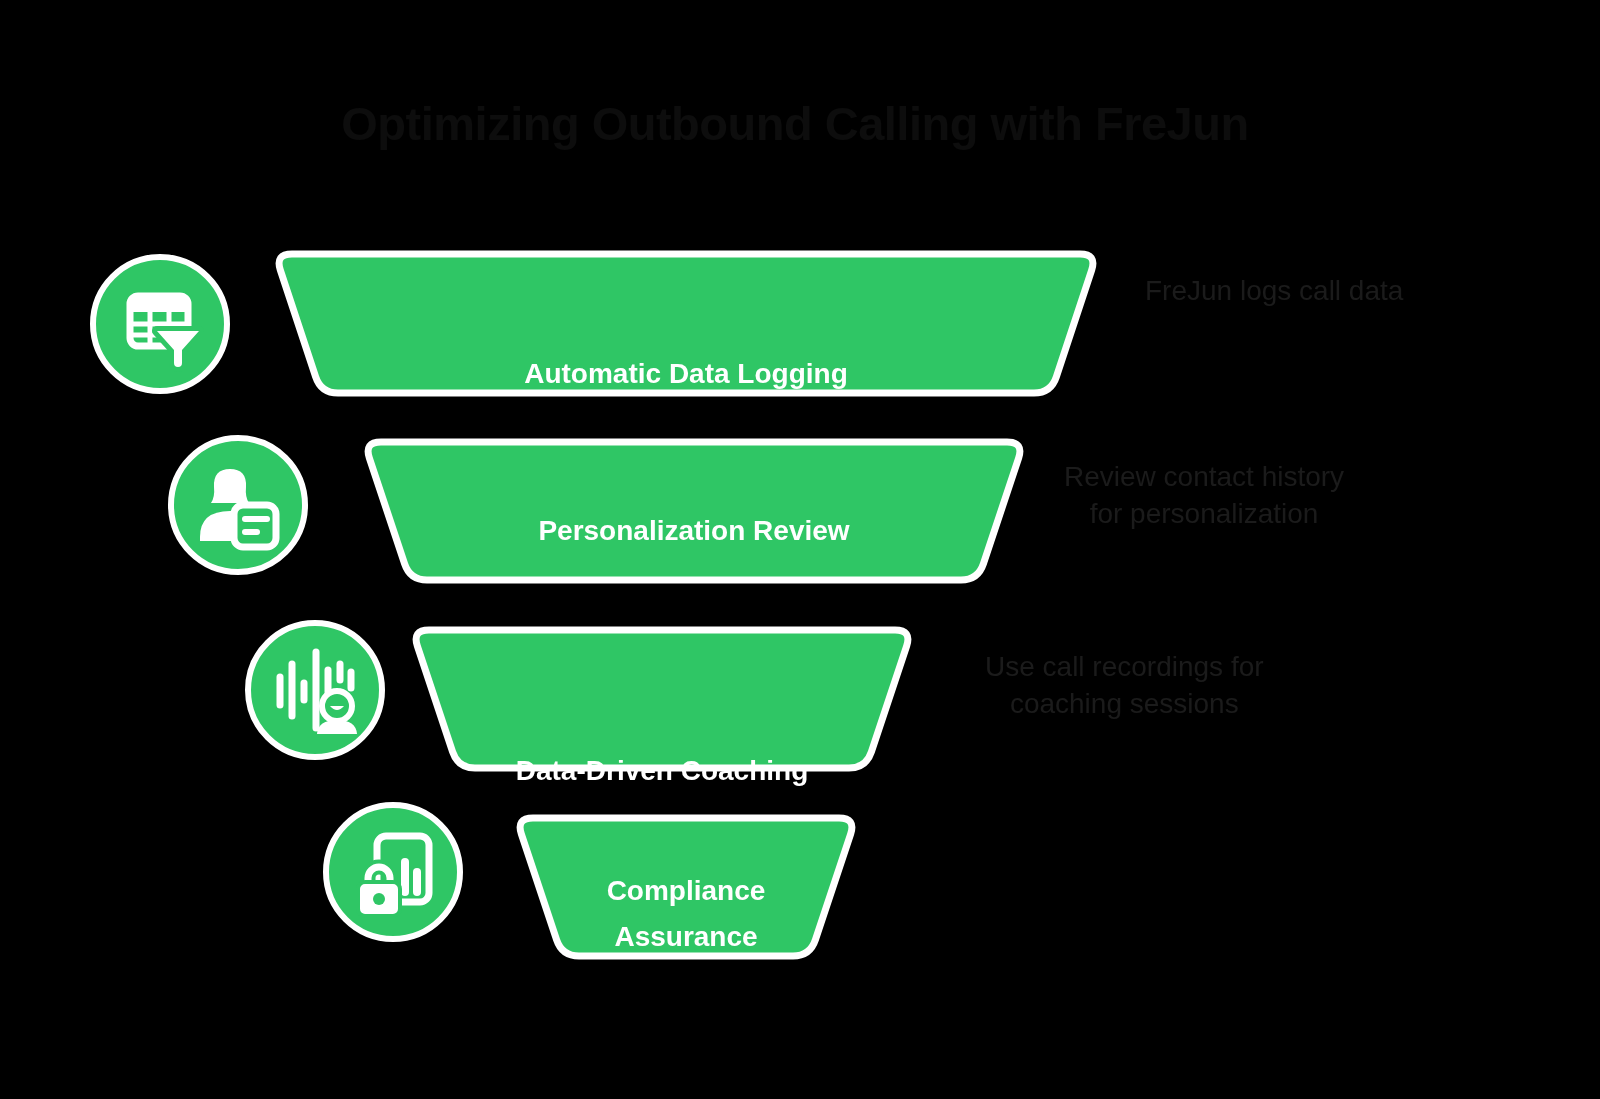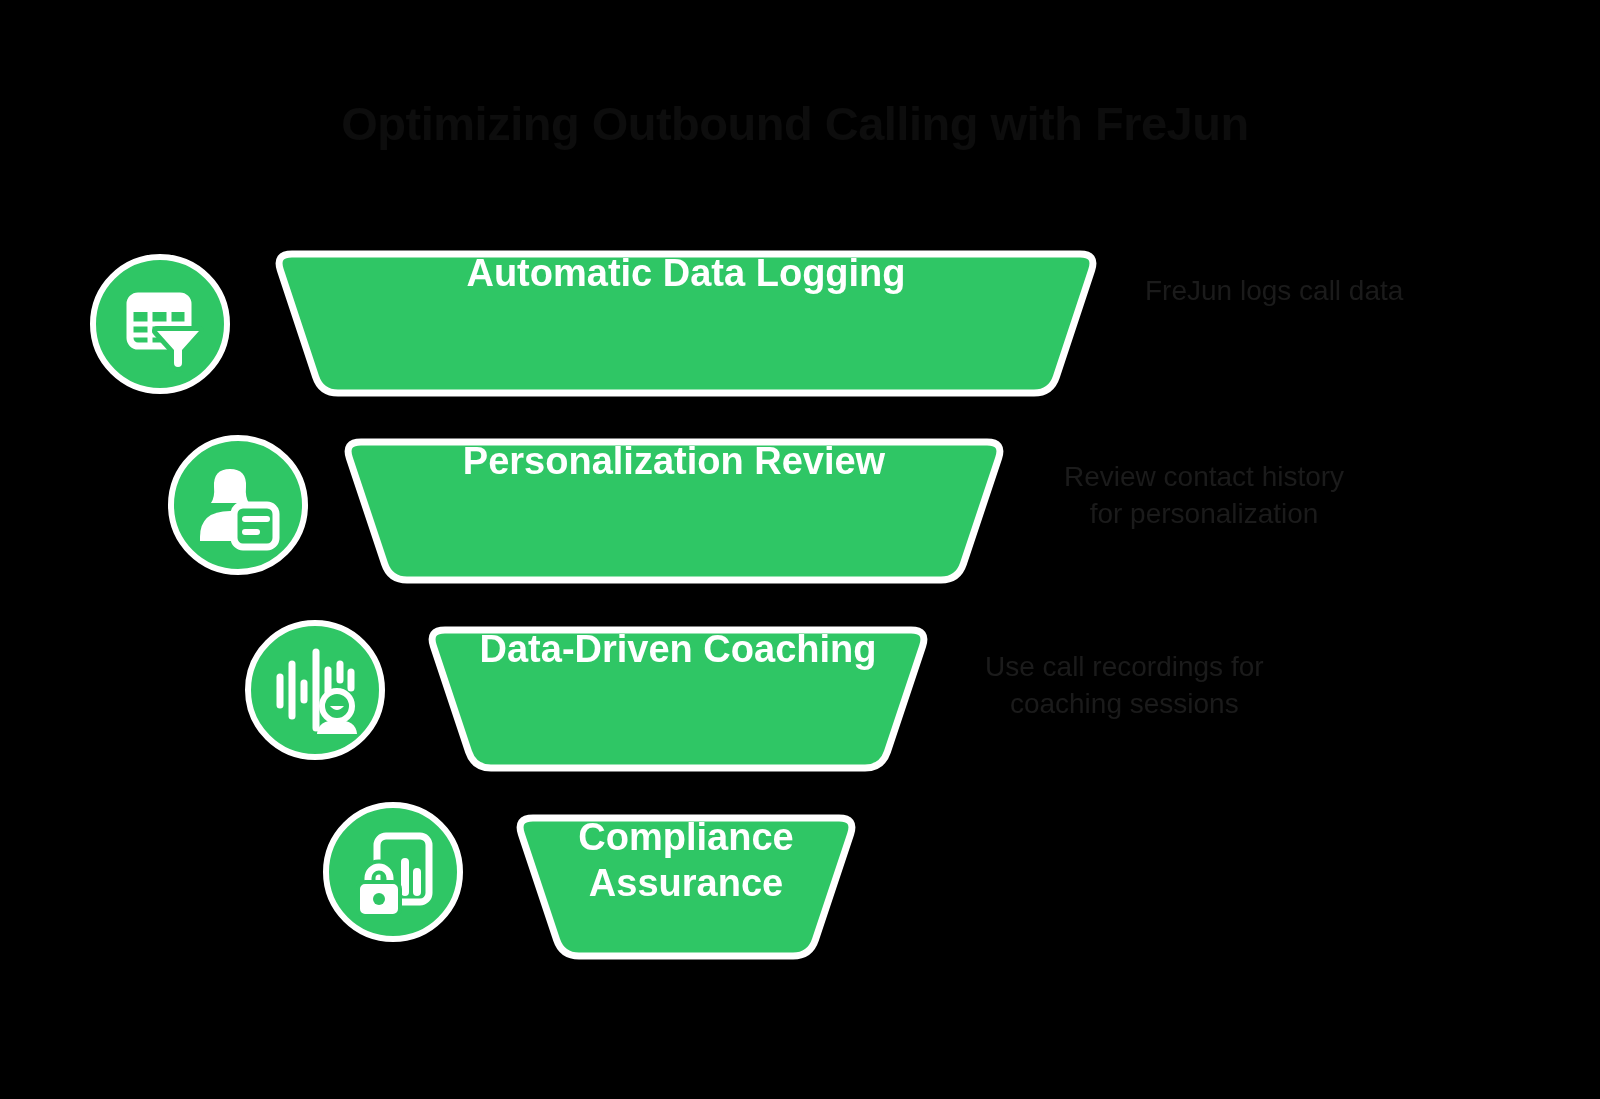--- a/index.html
+++ b/index.html
@@ -24,24 +24,24 @@
     font-size:47px;font-weight:bold;
     letter-spacing:-0.5px;
     color:var(--title);
     margin:0;
   }
   .stage{position:absolute;}
   .stage svg.bar-shape{position:absolute;left:0;top:0;display:block;}
   .bar-path{fill:var(--green);stroke:var(--white);stroke-width:7;stroke-linejoin:round;}
   .bar-label{
     position:absolute;inset:0;
-    display:flex;align-items:flex-start;justify-content:center;
+    display:flex;align-items:flex-end;justify-content:center;
     text-align:center;
     color:var(--white);
-    font-size:38px;font-weight:bold;
+    font-size:28px;font-weight:bold;
     line-height:46px;
     padding:0 44px;
   }
   .bar-label .bar-label-text{max-width:270px;}
   .stage.wide .bar-label .bar-label-text{max-width:none;}
   .icon-circle{
     position:absolute;
     width:128px;height:128px;
     background:var(--green);
     border:6px solid var(--white);
@@ -68,30 +68,30 @@
 
   <div class="stage wide" style="left:271px;top:250px;width:830px;height:147px;">
     <svg class="bar-shape" width="830" height="147" viewBox="0 0 830 147">
         <path d="M 21 4 L 809 4 Q 826 4 820.6589732993283 20.139189378116612 L 785.3410267006717 126.86081062188339 Q 780 143 763 143 L 67 143 Q 50 143 44.658973299328316 126.86081062188339 L 9.341026700671684 20.139189378116612 Q 4 4 21 4 Z" class="bar-path"></path>
       </svg>
     <div class="bar-label">
       <span class="bar-label-text">Automatic Data Logging</span>
     </div>
   </div>
 
-  <div class="stage wide" style="left:340px;top:438px;width:668px;height:116px;">
+  <div class="stage wide" style="left:360px;top:438px;width:668px;height:116px;">
     <svg class="bar-shape" width="668" height="146" viewBox="0 0 668 146">
         <path d="M 21 4 L 647 4 Q 664 4 658.6241279777138 20.12761606685873 L 623.3758720222862 125.87238393314126 Q 618 142 601 142 L 67 142 Q 50 142 44.624127977713755 125.87238393314126 L 9.375872022286245 20.12761606685873 Q 4 4 21 4 Z" class="bar-path"></path>
       </svg>
     <div class="bar-label">
       <span class="bar-label-text">Personalization Review</span>
     </div>
   </div>
 
-  <div class="stage wide" style="left:424px;top:626px;width:508px;height:168px;">
+  <div class="stage wide" style="left:408px;top:626px;width:508px;height:168px;">
     <svg class="bar-shape" width="508" height="146" viewBox="0 0 508 146">
         <path d="M 21 4 L 487 4 Q 504 4 498.6241279777138 20.12761606685873 L 463.3758720222862 125.87238393314126 Q 458 142 441 142 L 67 142 Q 50 142 44.624127977713755 125.87238393314126 L 9.375872022286245 20.12761606685873 Q 4 4 21 4 Z" class="bar-path"></path>
       </svg>
     <div class="bar-label">
       <span class="bar-label-text">Data-Driven Coaching</span>
     </div>
   </div>
 
   <div class="stage" style="left:512px;top:814px;width:348px;height:146px;">
     <svg class="bar-shape" width="348" height="146" viewBox="0 0 348 146">

